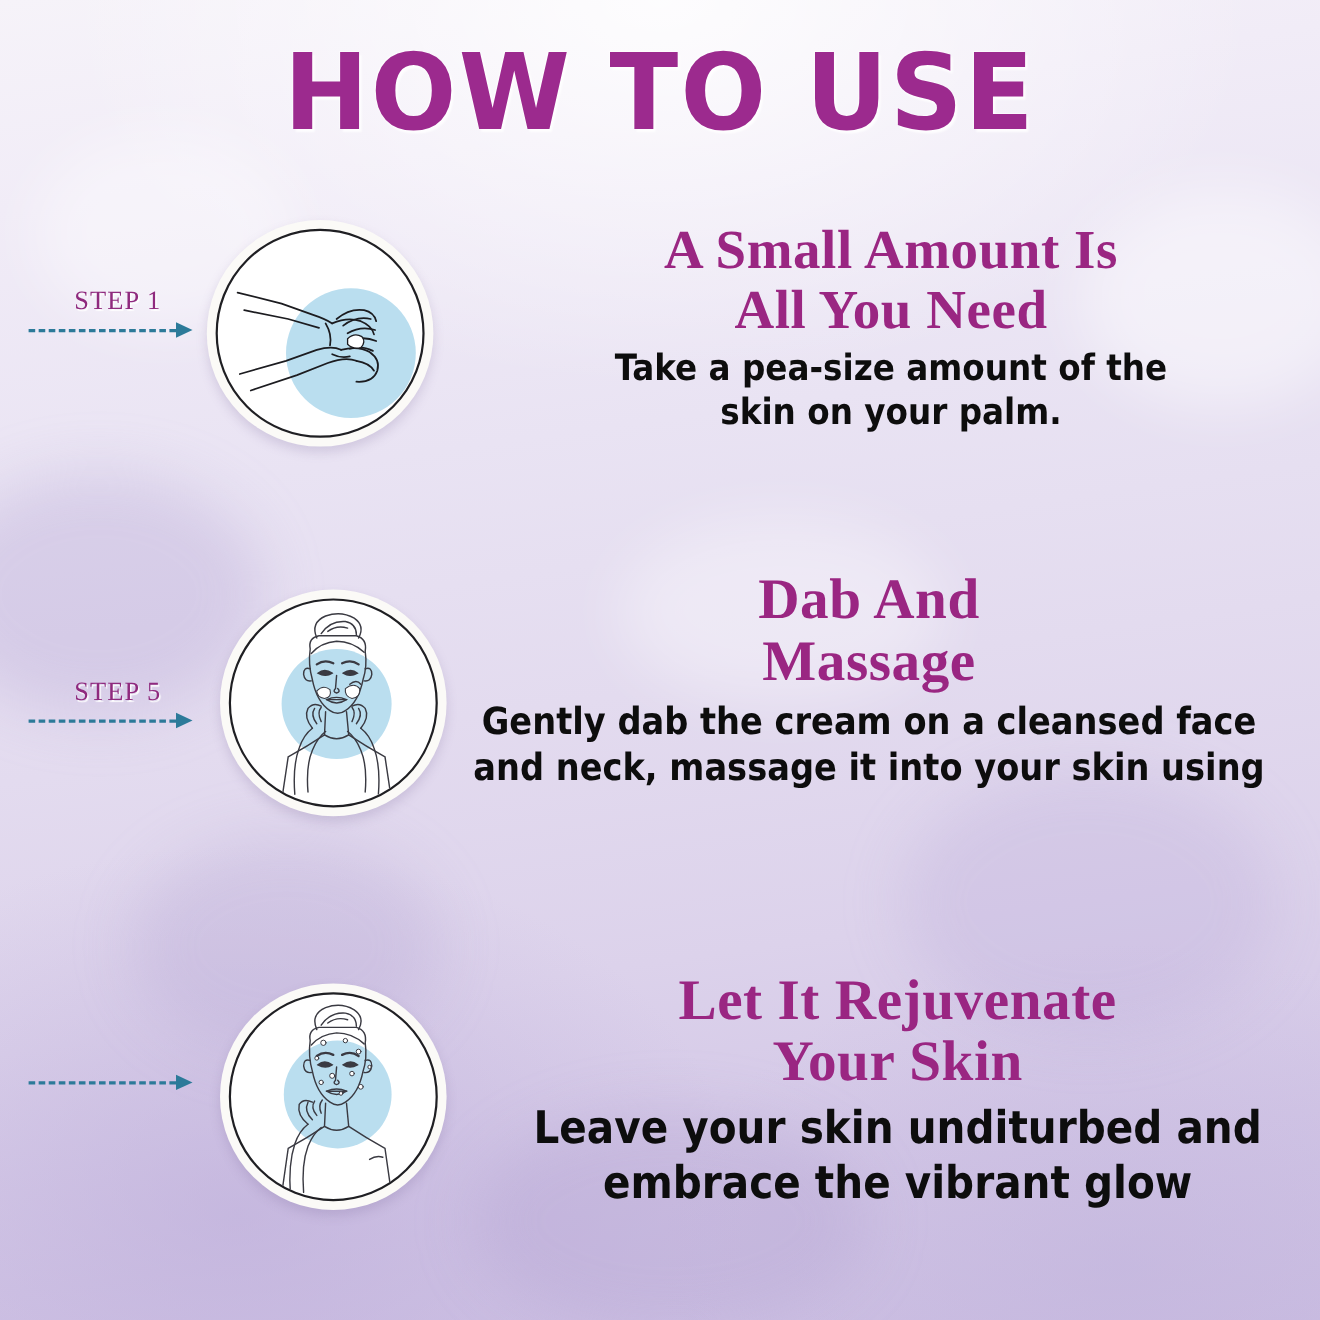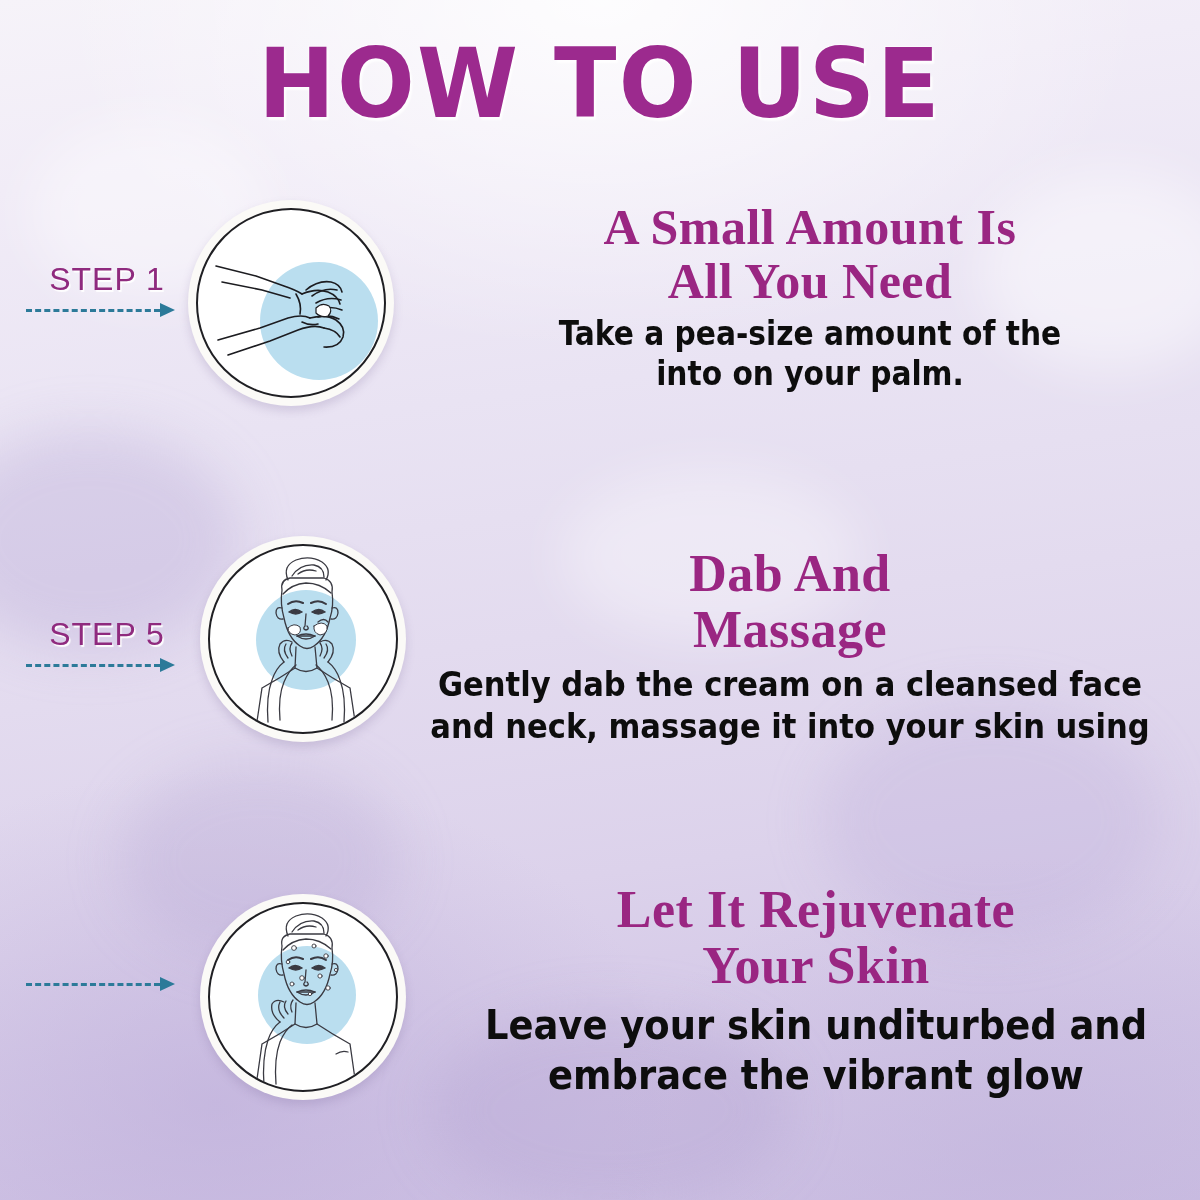--- a/index.html
+++ b/index.html
@@ -49,22 +49,22 @@
   .steplabel{
     position:absolute; left:12px; width:190px;
     text-align:center;
   }
   #row1 .steplabel{ top:75px; }
   #row2 .steplabel{ top:108px; }
   #row3 .steplabel{ top:100px; }
 
   .steplabel .txt{
     display:block;
-    font-family:Liberation Sans, sans-serif;
-    font-size:32px;
+    font-family:Liberation Serif, serif;
+    font-size:24px;
     font-weight:normal;
     letter-spacing:1px;
     color:#8F2A7E;
     text-shadow:1.5px 2px 1px rgba(255,255,255,.95);
     white-space:nowrap;
   }
   .arrow{ display:block; margin-top:5px; height:14px; position:relative; }
   .arrow .dash{
     position:absolute; left:14px; top:6px;
     width:134px; height:0;
@@ -100,21 +100,21 @@
   }
   .circle .blue{
     position:absolute; border-radius:50%;
     background:#BADEEF;
   }
   .circle svg{ position:absolute; left:0; top:0; width:190px; height:190px; }
 
   
   .textblock{ position:absolute; }
   #row1 .textblock{ left:430px; top:14px; width:760px; }
-  #row2 .textblock{ left:390px; top:10px; width:800px;margin-top:28px; }
+  #row2 .textblock{ left:390px; top:10px; width:800px; }
   #row3 .textblock{ left:440px; top:10px; width:752px; }
 
   .heading{
     font-family:"Liberation Serif","DejaVu Serif",serif;
     font-weight:bold;
     color:#9A2682;
     font-size:50px;
     line-height:1.08;
     text-align:center;
     letter-spacing:.5px;
@@ -186,21 +186,21 @@
       </div>
     </div>
 
     <div class="textblock">
       <div class="heading">
         <div>A Small Amount Is</div>
         <div>All You Need</div>
       </div>
       <div class="body">
         <div>Take a pea-size amount of the</div>
-        <div>into on your palm.</div>
+        <div>skin on your palm.</div>
       </div>
     </div>
   </div>
 
   <div class="row" id="row2">
 
     <div class="steplabel">
       <span class="txt">STEP 5</span>
       <span class="arrow">
         <span class="dash"></span>

